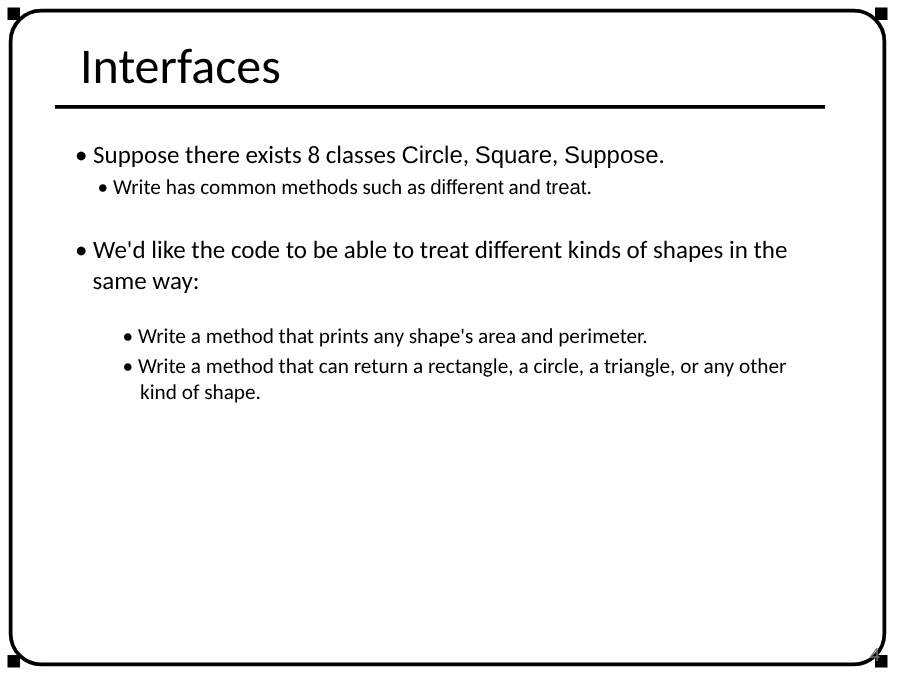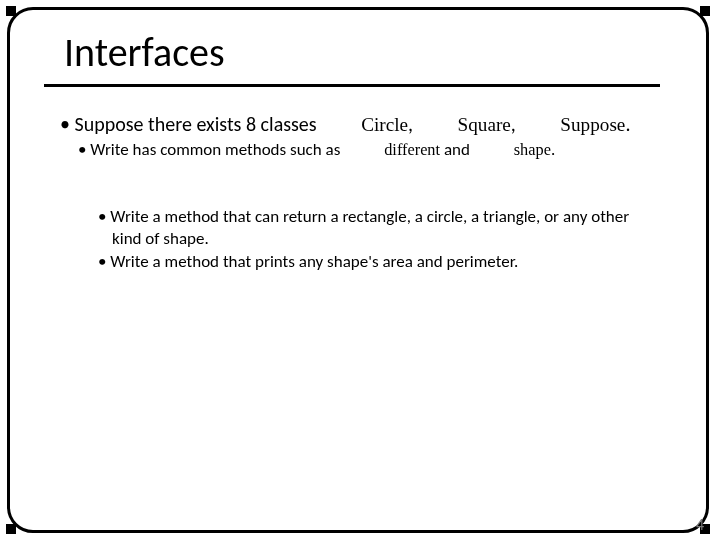--- a/index.html
+++ b/index.html
@@ -80,23 +80,22 @@
     margin: 0 0 2px 0;
     padding-left: 52px;
     text-indent: -14px;
   }
   .bull::before {
     content: "• ";
   }
   .gap-s { height: 18px; }
   .gap-m { height: 26px; }
   code, .code {
-    font-family: Liberation Serif, serif;
+    font-family: Liberation Sans, sans-serif;
     font-size: 0.96em;
-    margin-left: 40px;
   }
   .pagenum {
     position: absolute;
     bottom: 6px;
     right: 12px;
     font-size: 16px;
     color: #777;
   }
 </style>
 </head>
@@ -113,31 +112,34 @@
   <div class="title">Interfaces</div>
   <div class="title-rule"></div>
 
   <div class="content">
 
     <div class="l1 bull">
       <span>Suppose there exists 8 classes </span><span class="code">Circle</span><span>, </span><span class="code">Square</span><span>, </span><span class="code">Suppose</span><span>.</span>
     </div>
 
     <div class="l2 bull">
-      <span>Write has common methods such as </span><span class="code">different</span><span> and </span><span class="code">shape</span><span>.</span>
+      <span>Write has common methods such as </span><span class="code">different</span><span> and </span><span class="code">treat</span><span>.</span>
     </div>
 
     <div class="gap-m"></div>
 
+    <div class="l1 bull">
+      <span>We'd like the code to be able to treat different kinds of shapes in the same way:</span>
+    </div>
 
     <div class="gap-s"></div>
 
     <div class="l3 bull">
-      <span>Write a method that can return a rectangle, a circle, a triangle, or any other kind of shape.</span>
+      <span>Write a method that prints any shape's area and perimeter.</span>
     </div>
     <div class="l3 bull">
-      <span>Write a method that prints any shape's area and perimeter.</span>
+      <span>Write a method that can return a rectangle, a circle, a triangle, or any other kind of shape.</span>
     </div>
 
   </div>
 
   <div class="pagenum">4</div>
 </div>
 
 </body></html>

